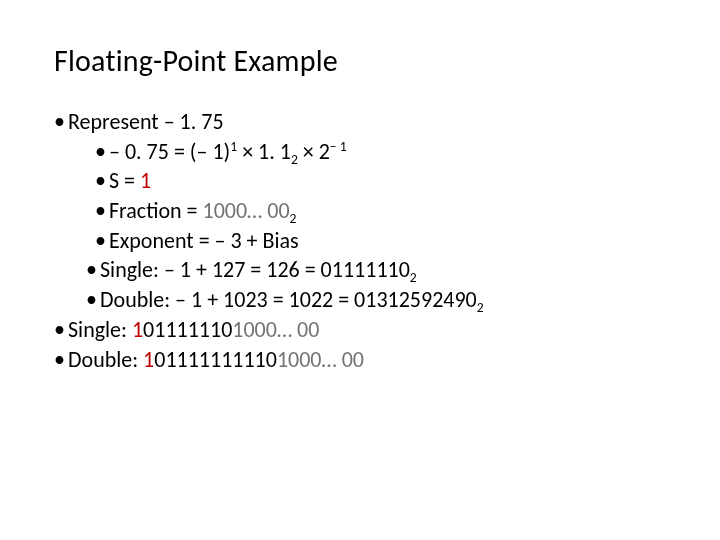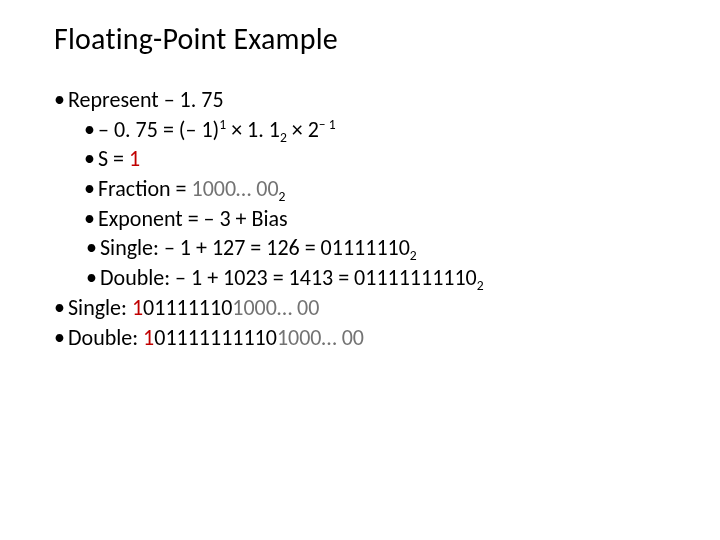--- a/index.html
+++ b/index.html
@@ -8,34 +8,34 @@
     width: 720px;
     height: 540px;
     background: #fff;
     font-family: Calibri, "Segoe UI", Arial, sans-serif;
     color: #000;
   }
   .slide {
     box-sizing: border-box;
     width: 720px;
     height: 540px;
-    padding: 20px 40px 0 54px;
+    padding: 42px 40px 0 54px;
   }
   .title {
     font-size: 30px;
     font-weight: 400;
     margin-bottom: 28px;
     letter-spacing: 0.2px;
   }
   .content {
     font-size: 22px;
     line-height: 1.35;
   }
   .l0 { margin-left: 0; }
-  .l1 { margin-left: 30px; }
+  .l1 { margin-left: 41px; }
   .l2 { margin-left: 32px; }
   .row { white-space: nowrap; }
   .bullet {
     display: inline-block;
     width: 14px;
   }
   .sup {
     font-size: 0.62em;
     vertical-align: super;
     line-height: 0;
@@ -75,21 +75,21 @@
 
     <div class="row l1">
       <span class="bullet">•</span><span>Exponent = – 3 + Bias</span>
     </div>
 
     <div class="row l2">
       <span class="bullet">•</span><span>Single: – 1 + 127 = 126 = 01111110</span><span class="sub">2</span>
     </div>
 
     <div class="row l2">
-      <span class="bullet">•</span><span>Double: – 1 + 1023 = 1413 = 01111111110</span><span class="sub">2</span>
+      <span class="bullet">•</span><span>Double: – 1 + 1023 = 1022 = 01312592490</span><span class="sub">2</span>
     </div>
 
     <div class="row l0">
       <span class="bullet">•</span><span>Single: </span><span class="red">1</span><span class="green">01111110</span><span class="blue">1000… 00</span>
     </div>
 
     <div class="row l0">
       <span class="bullet">•</span><span>Double: </span><span class="red">1</span><span class="green">01111111110</span><span class="blue">1000… 00</span>
     </div>
 

